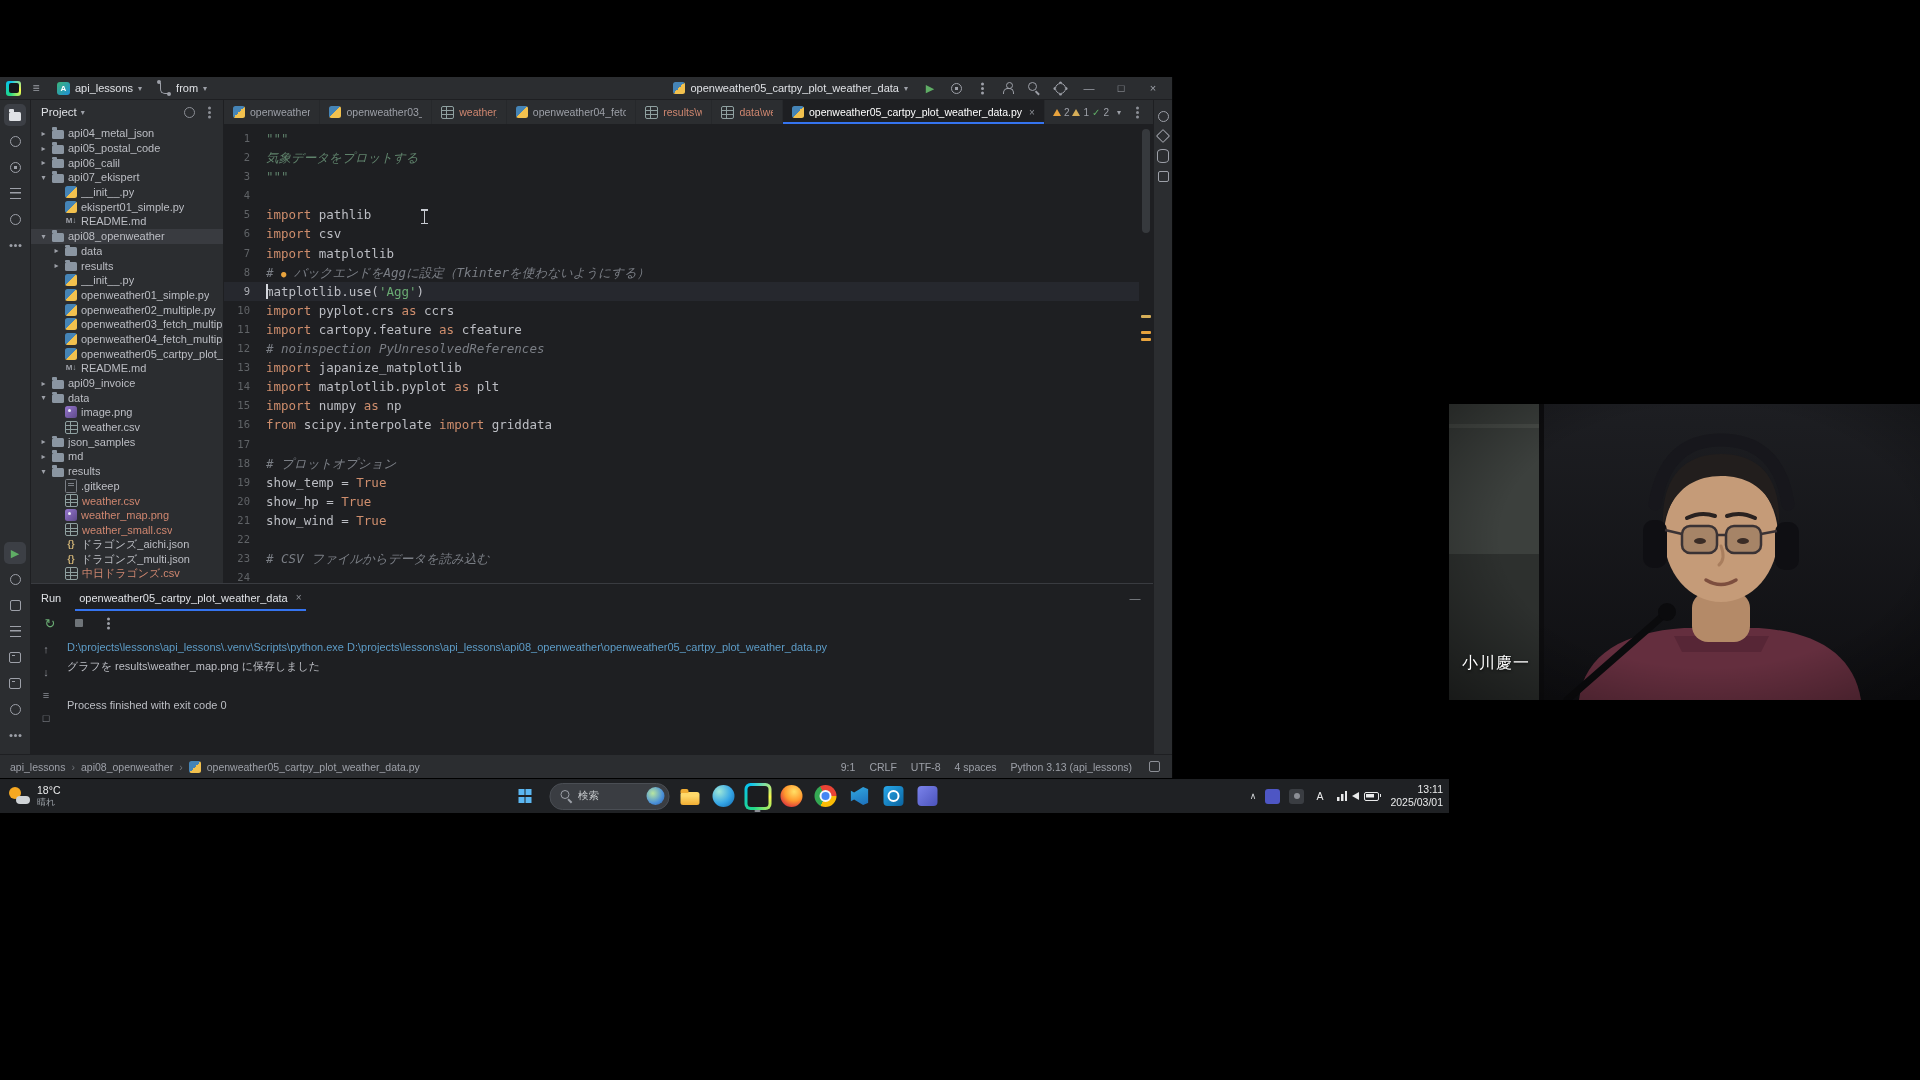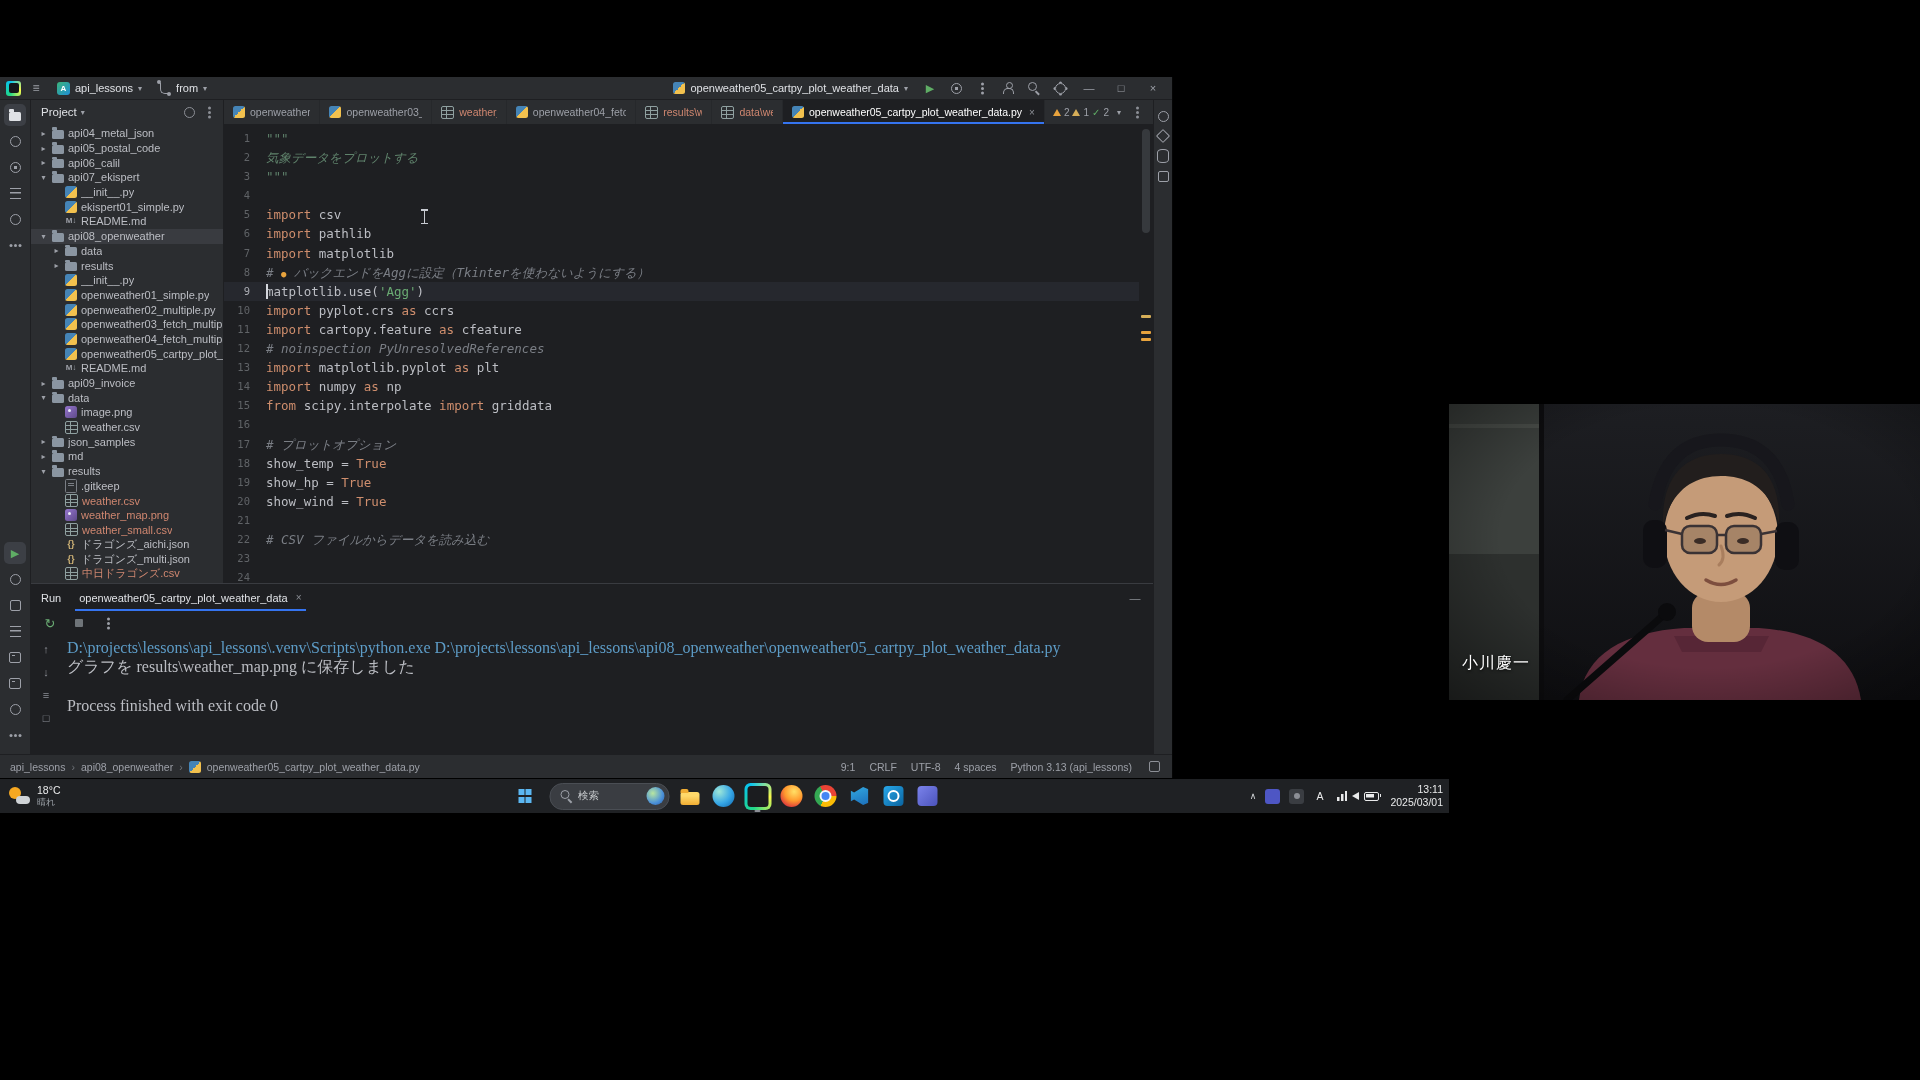--- a/index.html
+++ b/index.html
@@ -120,21 +120,21 @@
   .run-header{height:27px;flex:0 0 27px;display:flex;align-items:center;gap:14px;padding:0 10px;font-size:11px;color:#dfe1e5}
   .run-tab{display:flex;align-items:center;gap:6px;height:100%;padding:0 4px;box-shadow:inset 0 -2px 0 #3574f0;color:#dfe1e5;white-space:nowrap}
   .rh-sp{flex:1}
   .run-toolbar{height:24px;flex:0 0 24px;display:flex;align-items:center;gap:13px;padding:0 11px;color:#9da0a8}
   .rt-ic{width:16px;height:16px;display:flex;align-items:center;justify-content:center}
   .rerun{color:#6aab73;font-size:13px}
   .stop-sq{width:8px;height:8px;background:#6f7479;border-radius:1px}
   .run-body{flex:1;display:flex;min-height:0}
   .console-gutter{flex:0 0 30px;display:flex;flex-direction:column;align-items:center;gap:7px;padding-top:6px;color:#8c8f96;font-size:11px}
   .cg-ic{width:16px;height:16px;display:flex;align-items:center;justify-content:center}
-  .console{flex:1;font-family:Liberation Serif, serif;font-size:16px;line-height:19.2px;padding:3px 0 0 6px;white-space:pre;overflow:hidden;color:#bcbec4}
+  .console{flex:1;font-family:Liberation Sans, sans-serif;font-size:11px;line-height:19.2px;padding:3px 0 0 6px;white-space:pre;overflow:hidden;color:#bcbec4}
   .conline{height:19.2px}
   .conline.cmd{color:#5d9cc7}
   .conline.out{color:#bcbec4}
 
   .statusbar{height:23px;flex:0 0 23px;background:#2b2d30;border-top:1px solid #1e1f22;display:flex;align-items:center;padding:0 10px;font-size:10.5px;color:#9da0a8}
   .breadcrumbs{display:flex;align-items:center;gap:6px;min-width:0;overflow:hidden}
   .crumb{white-space:nowrap}
   .crumb-sep{color:#6f7479}
   .sb-right{margin-left:auto;display:flex;align-items:center;gap:14px;white-space:nowrap}
 
@@ -536,28 +536,29 @@
                     <div class="lnum">23</div>
                     <div class="lnum">24</div>
                   </div>
                 <div class="codewrap">
                   <div class="caret"></div>
                   <div class="code">
                       <div class="cline"><span class="tok-doc">"""</span></div>
                       <div class="cline"><span class="tok-doc">気象データをプロットする</span></div>
                       <div class="cline"><span class="tok-doc">"""</span></div>
                       <div class="cline">&nbsp;</div>
+                      <div class="cline"><span class="tok-kw">import</span><span class="tok-pl"> pathlib</span></div>
                       <div class="cline"><span class="tok-kw">import</span><span class="tok-pl"> csv</span></div>
-                      <div class="cline"><span class="tok-kw">import</span><span class="tok-pl"> pathlib</span></div>
                       <div class="cline"><span class="tok-kw">import</span><span class="tok-pl"> matplotlib</span></div>
                       <div class="cline"><span class="tok-cm"># </span><span class="tok-emj">●</span><span class="tok-cm"> バックエンドをAggに設定（Tkinterを使わないようにする）</span></div>
                       <div class="cline"><span class="tok-pl">matplotlib.use(</span><span class="tok-str">'Agg'</span><span class="tok-pl">)</span></div>
                       <div class="cline"><span class="tok-kw">import</span><span class="tok-pl"> pyplot.crs </span><span class="tok-kw">as</span><span class="tok-pl"> ccrs</span></div>
                       <div class="cline"><span class="tok-kw">import</span><span class="tok-pl"> cartopy.feature </span><span class="tok-kw">as</span><span class="tok-pl"> cfeature</span></div>
                       <div class="cline"><span class="tok-cm"># noinspection PyUnresolvedReferences</span></div>
+                      <div class="cline"><span class="tok-kw">import</span><span class="tok-pl"> japanize_matplotlib</span></div>
                       <div class="cline"><span class="tok-kw">import</span><span class="tok-pl"> matplotlib.pyplot </span><span class="tok-kw">as</span><span class="tok-pl"> plt</span></div>
                       <div class="cline"><span class="tok-kw">import</span><span class="tok-pl"> numpy </span><span class="tok-kw">as</span><span class="tok-pl"> np</span></div>
                       <div class="cline"><span class="tok-kw">from</span><span class="tok-pl"> scipy.interpolate </span><span class="tok-kw">import</span><span class="tok-pl"> griddata</span></div>
                       <div class="cline">&nbsp;</div>
                       <div class="cline"><span class="tok-cm"># プロットオプション</span></div>
                       <div class="cline"><span class="tok-pl">show_temp = </span><span class="tok-kw">True</span></div>
                       <div class="cline"><span class="tok-pl">show_hp = </span><span class="tok-kw">True</span></div>
                       <div class="cline"><span class="tok-pl">show_wind = </span><span class="tok-kw">True</span></div>
                       <div class="cline">&nbsp;</div>
                       <div class="cline"><span class="tok-cm"># CSV ファイルからデータを読み込む</span></div>

